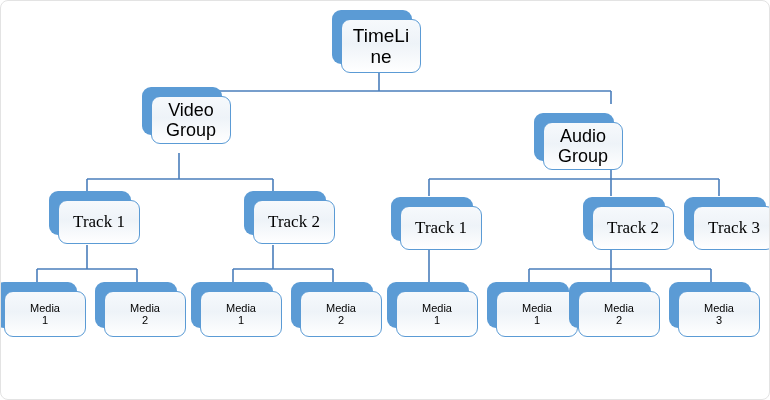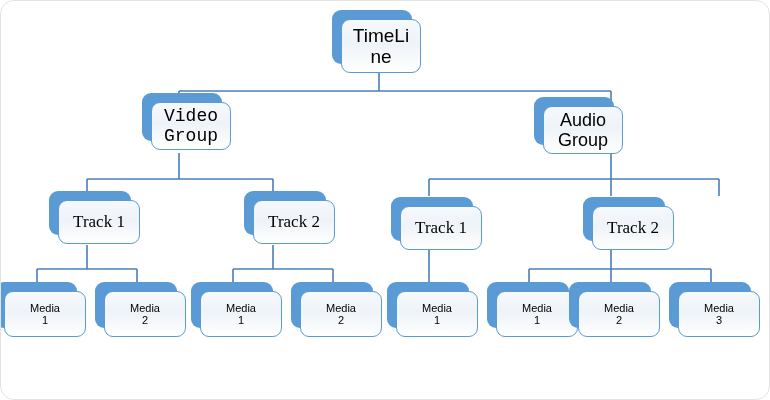--- a/index.html
+++ b/index.html
@@ -9,21 +9,21 @@
   }
   body {
     font-family: "Liberation Sans", sans-serif;
   }
   #canvas {
     position: relative;
     width: 770px;
     height: 400px;
     background: #ffffff;
     border: 1px solid #e3e3e3;
-    border-radius: 14px;
+    border-radius: 8px;
     box-sizing: border-box;
     overflow: hidden;
   }
   #edges {
     position: absolute;
     left: 0;
     top: 0;
     width: 770px;
     height: 400px;
     pointer-events: none;
@@ -113,28 +113,28 @@
     </g>
   </svg>
 
   <div class="node n-root" style="left:331px; top:9px; width:80px; height:54px;">
     <div class="back"></div>
     <div class="front">
       <span class="label"><span>TimeLi</span><br><span>ne</span></span>
     </div>
   </div>
 
-  <div class="node n-group" style="left:141px; top:92px; width:80px; height:48px;font-family:Liberation Mono, monospace;">
+  <div class="node n-group" style="left:141px; top:86px; width:80px; height:48px;">
     <div class="back"></div>
     <div class="front">
       <span class="label"><span>Video</span><br><span>Group</span></span>
     </div>
   </div>
 
-  <div class="node n-group" style="left:533px; top:96px; width:80px; height:48px;padding-left:11px;">
+  <div class="node n-group" style="left:533px; top:112px; width:80px; height:48px;padding-left:11px;">
     <div class="back"></div>
     <div class="front">
       <span class="label"><span>Audio</span><br><span>Group</span></span>
     </div>
   </div>
 
   <div class="node n-track" style="left:48px; top:190px; width:82px; height:44px;">
     <div class="back"></div>
     <div class="front">
       <span class="label">Track 1</span>
@@ -155,20 +155,26 @@
     </div>
   </div>
 
   <div class="node n-track" style="left:582px; top:196px; width:82px; height:44px;">
     <div class="back"></div>
     <div class="front">
       <span class="label">Track 2</span>
     </div>
   </div>
 
+  <div class="node n-track" style="left:683px; top:196px; width:82px; height:44px;">
+    <div class="back"></div>
+    <div class="front">
+      <span class="label">Track 3</span>
+    </div>
+  </div>
 
   <div class="node n-media" style="left:-6px; top:281px; width:82px; height:46px;">
     <div class="back"></div>
     <div class="front">
       <span class="label"><span>Media</span><br><span>1</span></span>
     </div>
   </div>
 
   <div class="node n-media" style="left:94px; top:281px; width:82px; height:46px;">
     <div class="back"></div>

